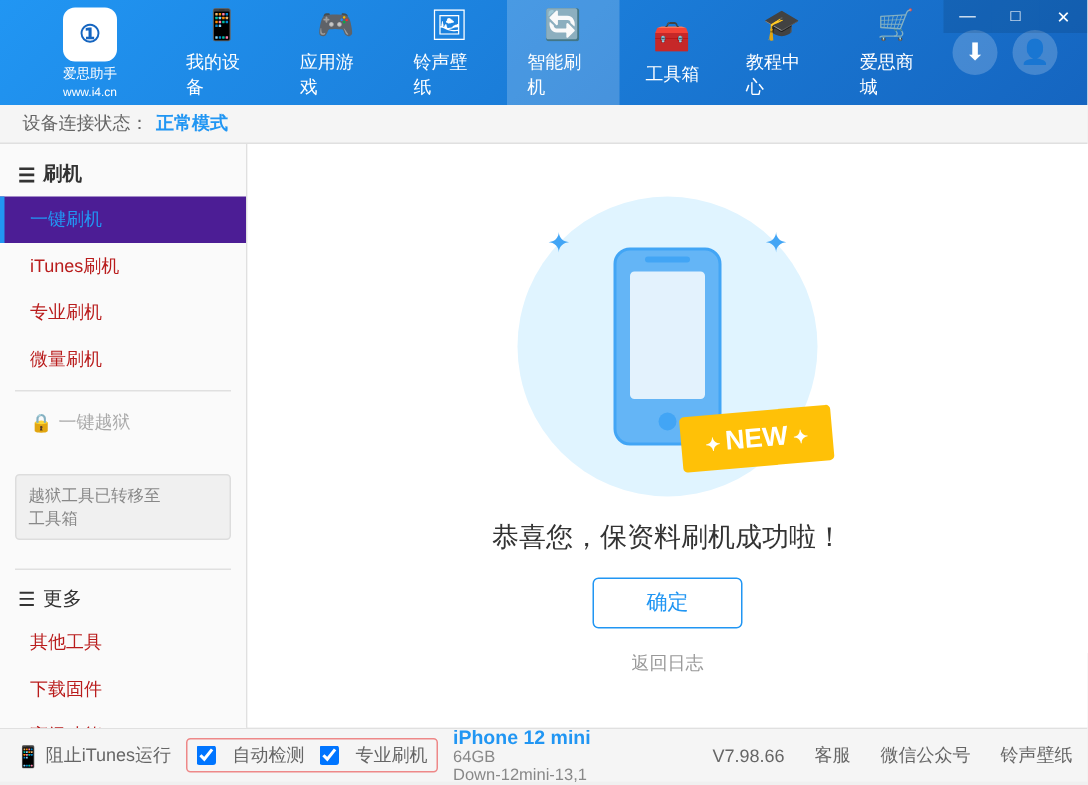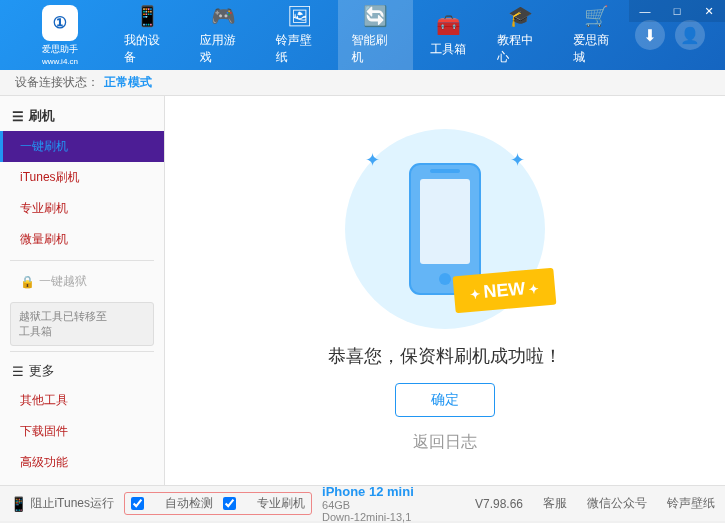--- a/index.html
+++ b/index.html
@@ -105,21 +105,21 @@
     }
     .sidebar-divider {
       height: 1px; background: #e0e0e0; margin: 5px 10px;
     }
     .sidebar-gray-item {
       padding: 7px 20px;
       font-size: 12px; color: #aaa;
       display: flex; align-items: center; gap: 4px;
     }
     .sidebar-box {
-      margin: 5px 10px;
+      margin: 19px 10px;
       background: #f0f0f0;
       border: 1px solid #ddd;
       border-radius: 3px;
       padding: 6px 8px;
       font-size: 11px; color: #888;
     }
     .sidebar-section-label {
       display: flex; align-items: center; gap: 5px;
       padding: 5px 12px;
       font-size: 13px; color: #333;
@@ -183,39 +183,39 @@
     .confirm-btn {
       width: 100px; height: 34px;
       background: white;
       border: 1px solid #2196F3;
       color: #2196F3;
       border-radius: 4px;
       cursor: pointer;
       font-size: 14px;
     }
     .back-link {
-      font-size: 16px; color: #999;
+      font-size: 12px; color: #999;
       cursor: pointer;
     }
 
     
     .bottom-bar {
       height: 36px;
       background: #f5f5f5;
       border-top: 1px solid #e0e0e0;
       display: flex; align-items: center;
       padding: 0 10px;
       font-size: 12px; color: #666;
     }
     .bottom-checkboxes {
       display: flex; align-items: center; gap: 10px;
       border: 1px solid #e88; border-radius: 3px; padding: 2px 6px;
     }
     .checkbox-item {
-      display: flex; align-items: center; gap: 21px; cursor: pointer;
+      display: flex; align-items: center; gap: 11px; cursor: pointer;
     }
     .checkbox-item input { cursor: pointer; }
     .device-info {
       margin-left: 10px;
     }
     .device-name { color: #2196F3; font-weight: bold; font-size: 13px; }
     .device-detail { color: #888; font-size: 11px; }
     .bottom-right {
       margin-left: auto;
       display: flex; align-items: center; gap: 20px; color: #666;

